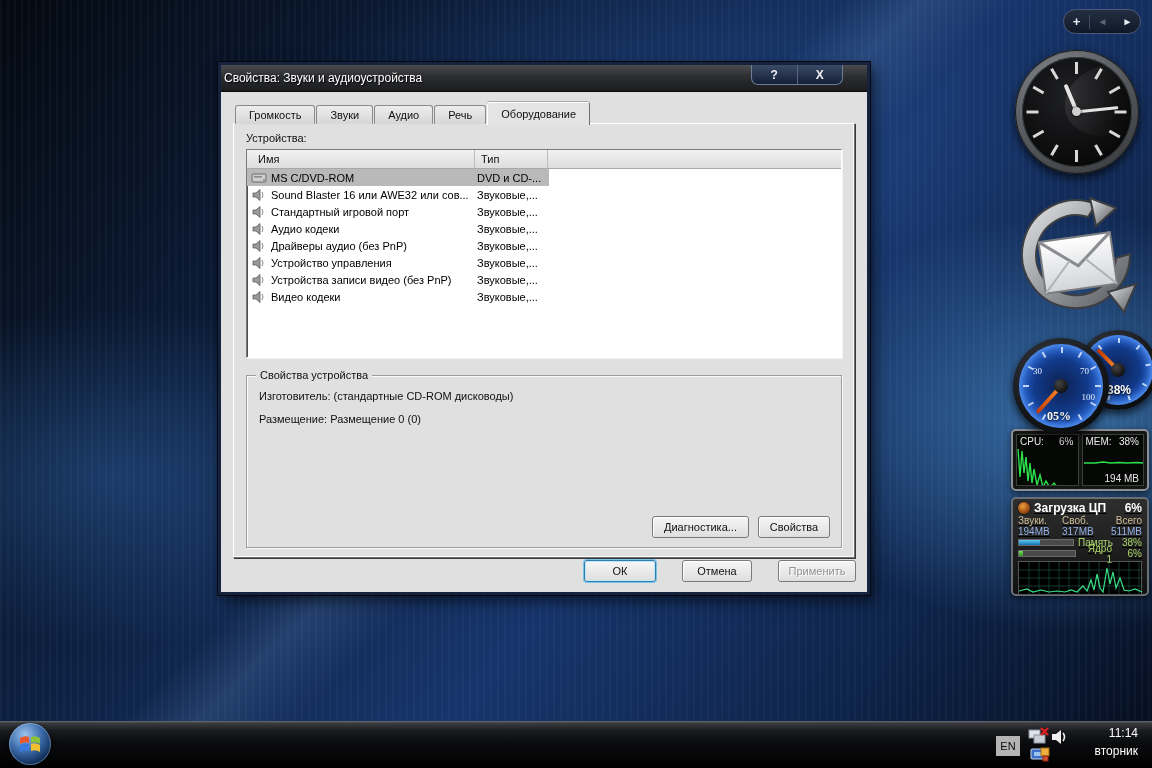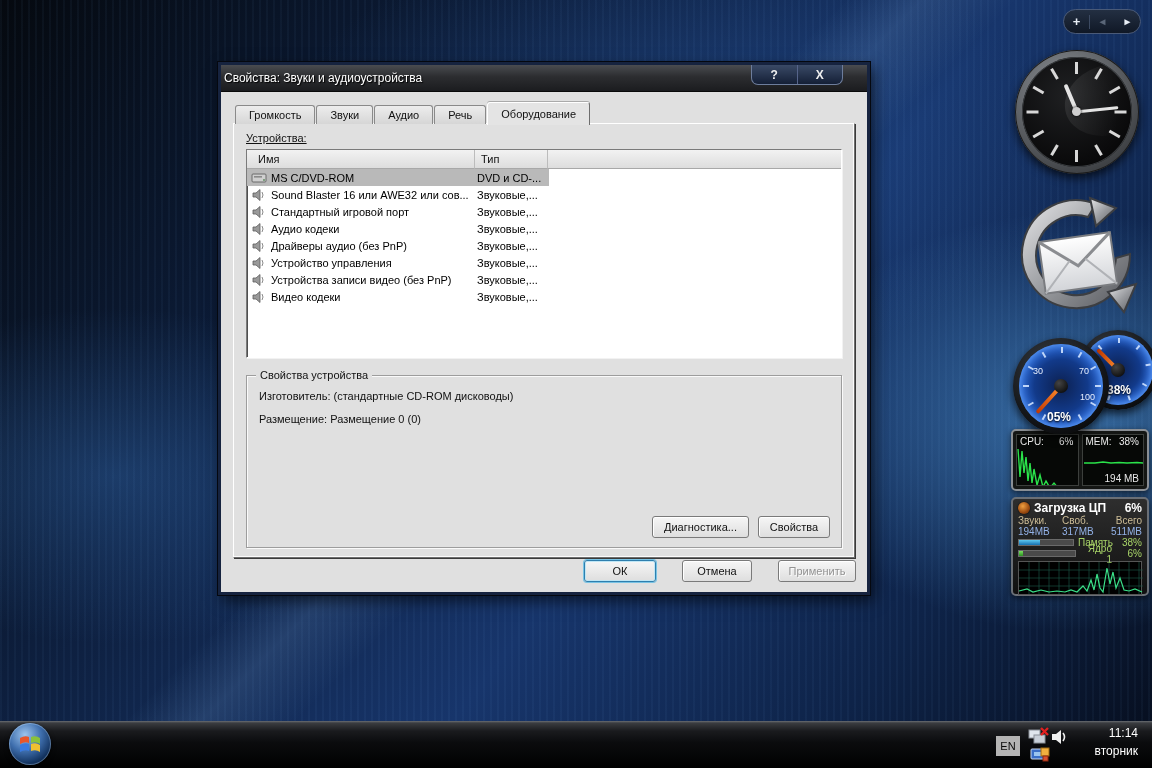--- a/index.html
+++ b/index.html
@@ -35,21 +35,21 @@
   .tab { height:19px; padding:0 13px; font-size:11px; color:#111; display:flex; align-items:center;
     background:linear-gradient(#ededed,#d6d6d6); border:1px solid #8a8a8a; border-bottom:none;
     border-radius:3px 3px 0 0; margin-right:1px; position:relative; top:1px; }
   .tab.active { height:23px; background:#e4e4e4; border-color:#6e6e6e; border-top:1px solid #fff;
     border-left:1px solid #fff; z-index:3; top:2px; box-shadow:0 -1px 0 #aaa; }
 
   .tab-page { position:relative; height:435px; background:#e0e0e0;
     border:1px solid #6e6e6e; border-top:1px solid #fff; border-left:1px solid #fff;
     box-shadow:inset -1px -1px 0 #fbfbfb, 1px 1px 0 #3a3a3a; padding:8px 12px; z-index:1; }
 
-  .devices-label { font-size:11px; color:#111;text-decoration:underline; }
+  .devices-label { font-size:11px; color:#111; }
 
   .listbox { margin-top:5px; height:209px; background:#fff;
     border:1px solid #7a7a7a; border-right-color:#fff; border-bottom-color:#fff;
     box-shadow:inset 1px 1px 0 #4f4f4f, 1px 1px 0 #f2f2f2; overflow:hidden; }
   .list-header { display:flex; height:19px; font-size:11px; color:#111; }
   .hcell { background:linear-gradient(#f2f2f2,#dddddd); border-right:1px solid #bcbcbc; border-bottom:1px solid #a8a8a8;
     display:flex; align-items:center; padding-left:10px; }
   .hcell.name { width:228px; padding-left:11px; }
   .hcell.type { width:73px; padding-left:6px; }
   .hcell.fill { flex:1; padding-left:0; border-right:none; }
@@ -103,21 +103,21 @@
   .mailg { position:absolute; left:1012px; top:192px; width:130px; height:130px; }
 
   
   .gauge { position:absolute; border-radius:50%; }
   .gauge .rim { position:absolute; inset:0; border-radius:50%;
     background:radial-gradient(circle at 40% 32%, #3a3f46, #141619 60%, #000 100%);
     box-shadow:0 4px 8px rgba(0,0,0,0.7); }
   .gauge .face { position:absolute; border-radius:50%;
     background:radial-gradient(circle, #0c2050 0%, #123a8a 45%, #2f6fe0 72%, #1b3f90 88%, #081638 100%);
     box-shadow:inset 0 0 8px rgba(120,180,255,0.8); overflow:hidden; }
-  .gauge.big { left:1013px; top:338px; width:96px; height:96px; z-index:2; }
+  .gauge.big { left:1013px; top:338px; width:96px; height:96px; z-index:2;font-family:Liberation Serif, serif; }
   .gauge.big .face { left:6px; top:6px; width:84px; height:84px; }
   .gauge.small { left:1078px; top:330px; width:80px; height:80px; z-index:1; }
   .gauge.small .face { left:5px; top:5px; width:70px; height:70px; }
   .gtick { position:absolute; background:#cfe2ff; width:2px; height:6px; left:50%; top:3px; transform-origin:50% 39px; opacity:0.9; }
   .gauge.small .gtick { transform-origin:50% 32px; height:5px; }
   .gneedle { position:absolute; left:calc(50% - 2px); top:50%; width:4px; height:36px;
     background:linear-gradient(#ff9030,#c33700); transform-origin:50% 0; border-radius:2px; }
   .gauge.small .gneedle { height:29px; }
   .ghub { position:absolute; left:calc(50% - 7px); top:calc(50% - 7px); width:14px; height:14px; border-radius:50%;
     background:radial-gradient(circle at 35% 30%, #444, #000); }
@@ -128,21 +128,21 @@
   .meterg { position:absolute; left:1011px; top:429px; width:138px; height:62px; border-radius:5px;
     background:#141614; border:2px solid #8a8f95; box-shadow:0 2px 6px rgba(0,0,0,0.6); display:flex; padding:3px; gap:3px; }
   .meter-pane { flex:1; background:#060806; border:1px solid #3c3f3c; position:relative; overflow:hidden; }
   .meter-top { display:flex; justify-content:space-between; padding:1px 4px 0 3px; }
   .meter-lbl, .meter-val { color:#e8e8e8; font-size:10px; }
   .meter-bottom { position:absolute; right:4px; bottom:1px; color:#e8e8e8; font-size:10px; }
 
   
   .cpuw { position:absolute; left:1011px; top:497px; width:138px; height:99px; border-radius:5px;
     background:linear-gradient(#2e2e2e,#101010); border:2px solid #6a6f76; box-shadow:0 2px 6px rgba(0,0,0,0.6);
-    padding:2px 5px; }
+    padding:2px 5px;text-decoration:underline; }
   .cpuw-head { display:flex; align-items:center; gap:4px; }
   .cpuw-title { color:#fff; font-size:12px; font-weight:bold; flex:1; }
   .cpuw-pct { color:#fff; font-size:12px; font-weight:bold; }
   .cpu-logo { width:12px; height:12px; border-radius:50%;
     background:radial-gradient(circle at 40% 35%, #f0a040, #9a4a10 60%, #5a2a08); box-shadow:0 0 2px #000; }
   .cpuw-row { display:flex; font-size:10px; line-height:11px; }
   .cpuw-row .c1 { width:44px; } .cpuw-row .c2 { width:44px; } .cpuw-row .c3 { flex:1; text-align:right; }
   .tan { color:#cdbd97; } .blue { color:#93b2e8; } .grn { color:#a8d468; }
   .bar-row { display:flex; align-items:center; height:11px; gap:4px; }
   .pbar { width:58px; height:7px; background:#4a4a4a; border:1px solid #6a6a6a; position:relative; }

